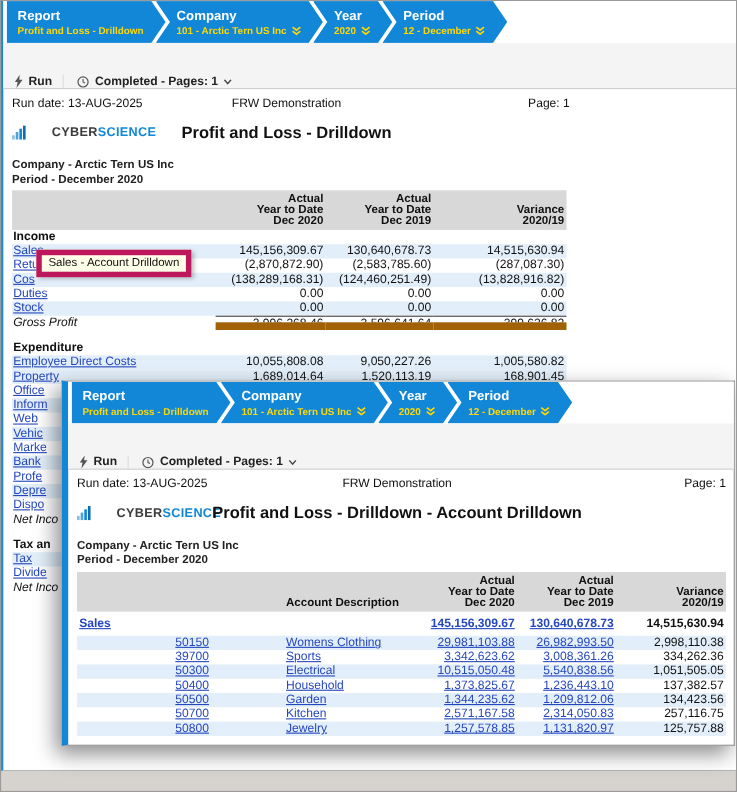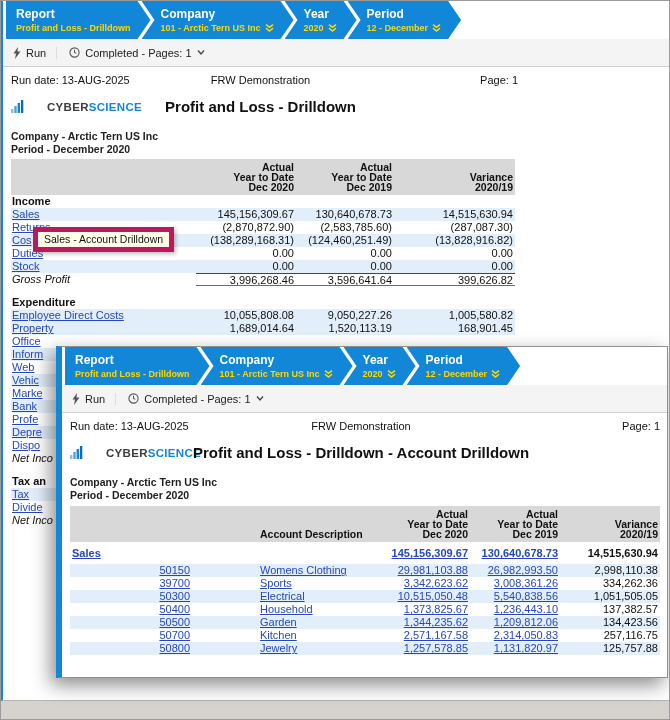--- a/index.html
+++ b/index.html
@@ -22,22 +22,22 @@
            padding:4px 20px 3px 19px; display:flex; flex-direction:column; justify-content:center; gap:2px;
            clip-path:polygon(0 0, calc(100% - 13px) 0, 100% 50%, calc(100% - 13px) 100%, 0 100%, 13px 50%); }
   .crumb.first { margin-left:0; padding-left:10px;
            clip-path:polygon(0 0, calc(100% - 13px) 0, 100% 50%, calc(100% - 13px) 100%, 0 100%); }
   .crumb .t { font-size:12px; font-weight:bold; line-height:1.1; }
   .crumb .s { font-size:9px; font-weight:bold; color:#ffd800; display:flex; align-items:center; gap:4px; line-height:1; white-space:nowrap; }
   .crumb .dd { display:none; }
   .crumb.has-dd .dd { display:block; }
 
   
-  .toolbar { height:28px; background:#f4f4f4; border-bottom:1px solid #cfcfcf;
-             display:flex; align-items:center; font-size:11px; color:#222; }
+  .toolbar { height:42px; background:#f4f4f4; border-bottom:1px solid #cfcfcf;
+             display:flex; align-items:flex-end; font-size:11px; color:#222;font-weight:bold; }
   .tool-btn { display:flex; align-items:center; gap:5px; padding:0 10px; border-right:1px solid #dcdcdc; cursor:pointer; white-space:nowrap; }
   .tool-btn.status { border-right:none; padding-left:12px; }
 
   
   .meta { position:relative; height:14px; margin-top:7px; font-size:11px; color:#111; }
   .w515 { width:515px; }
   .w598 { width:598px; }
   .m-l { position:absolute; left:8px; white-space:nowrap; }
   .m-c { position:absolute; left:0; right:0; text-align:center; white-space:nowrap; }
   .m-r { position:absolute; right:0; white-space:nowrap; }
@@ -58,21 +58,21 @@
         font-weight:bold; white-space:pre-line; font-size:10.5px; line-height:10px; padding:0 2px 1px 0; }
   .row { display:grid; grid-template-columns:185px 100px 98px 121px; height:13px; line-height:13px; }
   .row.sp { height:10px; }
   .cell { white-space:nowrap; overflow:hidden; }
   .num { text-align:right; padding-right:2px; }
   .lbl { padding-left:1px; }
   .stripe { background:#e2eef9; }
   .lnk { color:#2547bd; text-decoration:underline; cursor:pointer; }
   .sec { font-weight:bold; }
   .ital { font-style:italic; }
-  .tot { border-top:1px solid #444; border-bottom:1px solid #a16207; }
+  .tot { border-top:1px solid #444; border-bottom:7px solid #a16207; }
   .b { font-weight:bold; }
 
   
   .ftbl { margin:4px 0 0 8px; width:590px; font-size:11px; color:#111; }
   .fthead { display:grid; grid-template-columns:120px 55px 115px 110px 90px 100px; background:#d8d8d8; padding:3px 0 2px; }
   .fth { display:flex; flex-direction:column; justify-content:flex-end; text-align:right;
          font-weight:bold; white-space:pre-line; font-size:10.5px; line-height:10px; padding:0 2px 1px 0; }
   .fth-desc { grid-column:3; text-align:left; padding-left:15px; white-space:nowrap; }
   .frow { display:grid; grid-template-columns:120px 55px 115px 110px 90px 100px; height:13px; line-height:13px; }
   .frow.sales { height:14px; line-height:14px; margin:4px 0; }

